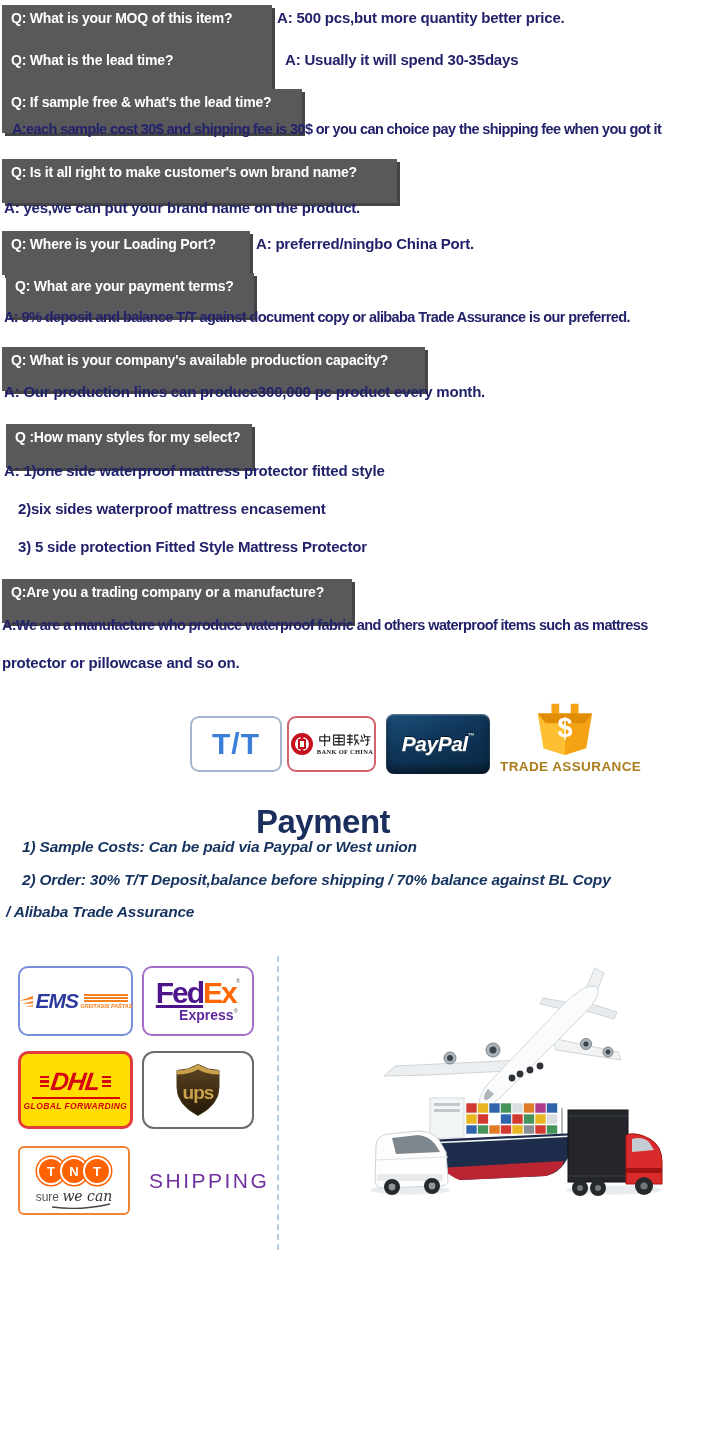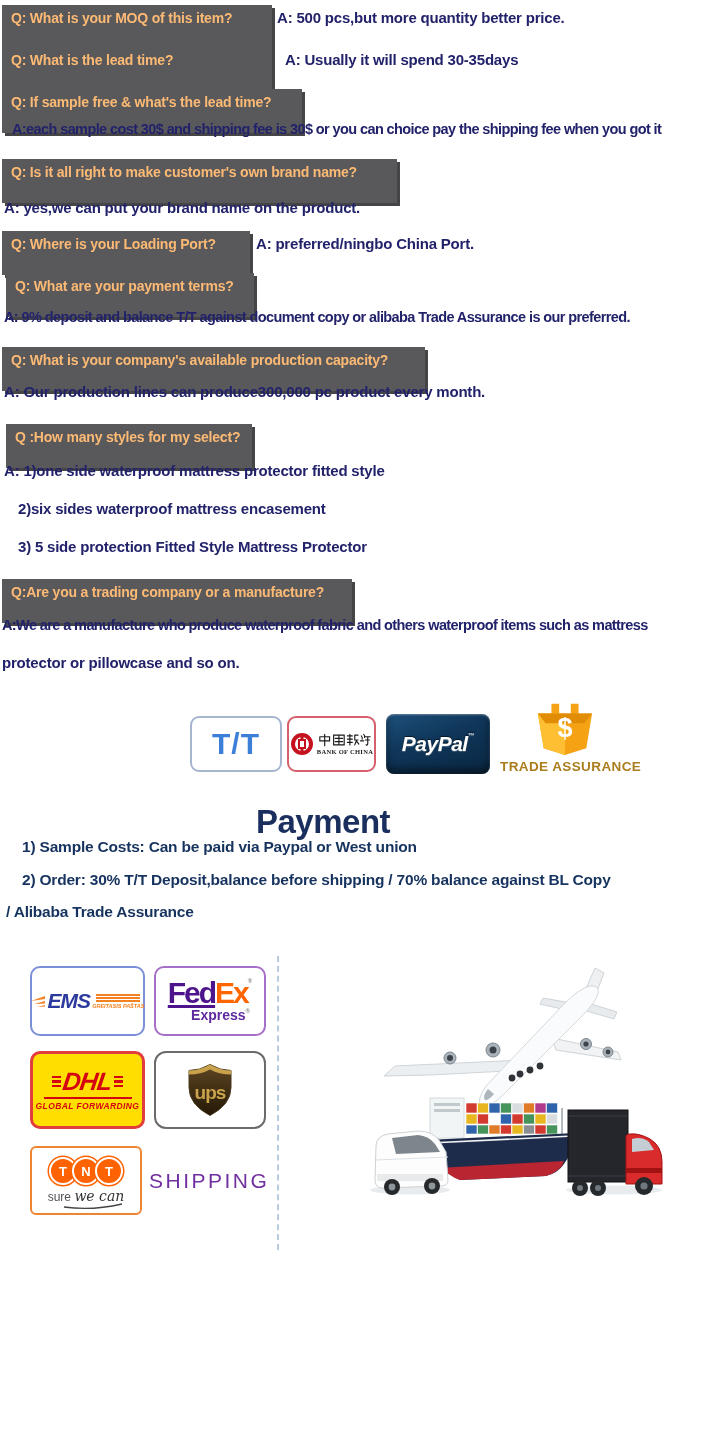--- a/index.html
+++ b/index.html
@@ -1,21 +1,21 @@
 <!DOCTYPE html>
 <html><head>
 <meta charset="utf-8">
 <style>
   html,body{margin:0;padding:0;background:#ffffff;}
   .page{position:relative;width:720px;height:1431px;background:#fff;overflow:hidden;
         font-family:"Liberation Sans",sans-serif;}
 
   
   .qbox{position:absolute;box-sizing:border-box;height:44px;line-height:26px;
-        background:#59595c;color:#fdba74;font-weight:bold;font-size:14px;
+        background:#59595c;color:#ffffff;font-weight:bold;font-size:14px;
         letter-spacing:-0.2px;padding-left:9px;white-space:nowrap;
         box-shadow:3px 3px 0 #454548;}
   .ans{position:absolute;color:#22226b;font-weight:bold;font-size:15px;
        letter-spacing:-0.2px;line-height:20px;white-space:nowrap;}
   .ans.long{font-size:14.5px;letter-spacing:-0.6px;}
 
   
   .tt-box{position:absolute;left:190px;top:716px;width:92px;height:56px;box-sizing:border-box;
           background:#fff;border:2px solid #a7b6cf;border-radius:9px;display:flex;
           align-items:center;justify-content:center;font-size:30px;font-weight:bold;
@@ -34,25 +34,25 @@
           text-shadow:0 -1px 1px rgba(0,0,0,.6),0 1px 1px rgba(255,255,255,.25);}
   .paypal-tm{font-size:7px;color:#cfd9e2;vertical-align:top;font-style:normal;}
   .ta-box{position:absolute;left:500px;top:698px;width:130px;height:84px;text-align:center;}
   .ta-castle-wrap{position:relative;width:62px;height:60px;margin:0 auto;}
   .ta-dollar{position:absolute;left:0;right:0;top:15px;font-size:27px;font-weight:bold;color:#fff;}
   .ta-label{margin-top:1px;font-size:13.5px;font-weight:bold;color:#ab7d1d;letter-spacing:0.4px;white-space:nowrap;}
 
   .pay-heading{position:absolute;left:256px;top:779px;font-size:33px;font-weight:bold;
           color:#1b2f5e;letter-spacing:-0.5px;margin-top:24px;}
   .term{position:absolute;color:#16335f;font-weight:bold;font-size:15.5px;
-          letter-spacing:-0.2px;white-space:nowrap;}
+          letter-spacing:-0.2px;white-space:nowrap;font-style:italic;}
 
   
   .shipbox{position:absolute;box-sizing:border-box;background:#fff;display:flex;
-           flex-direction:column;align-items:center;justify-content:center;margin-left:12px;}
+           flex-direction:column;align-items:center;justify-content:center;}
   .ems-box{left:18px;top:966px;width:115px;height:70px;border:2px solid #7b8fd9;border-radius:10px;}
   .ems-row{display:flex;align-items:center;gap:2px;}
   .ems-name{font-style:italic;font-weight:bold;color:#2b3a9c;font-size:21px;letter-spacing:-1px;}
   .ems-right{display:flex;flex-direction:column;gap:1px;align-items:center;}
   .ems-stripes{width:44px;height:8px;
         background:repeating-linear-gradient(to bottom,#f58220 0 1.6px,transparent 1.6px 3.2px);}
   .ems-tag{font-size:5.5px;font-weight:bold;font-style:italic;color:#f58220;white-space:nowrap;}
 
   .fedex-box{left:142px;top:966px;width:112px;height:70px;border:2px solid #a56fc9;border-radius:10px;}
   .fedex-name{font-weight:bold;font-size:30px;letter-spacing:-2px;line-height:1;}

